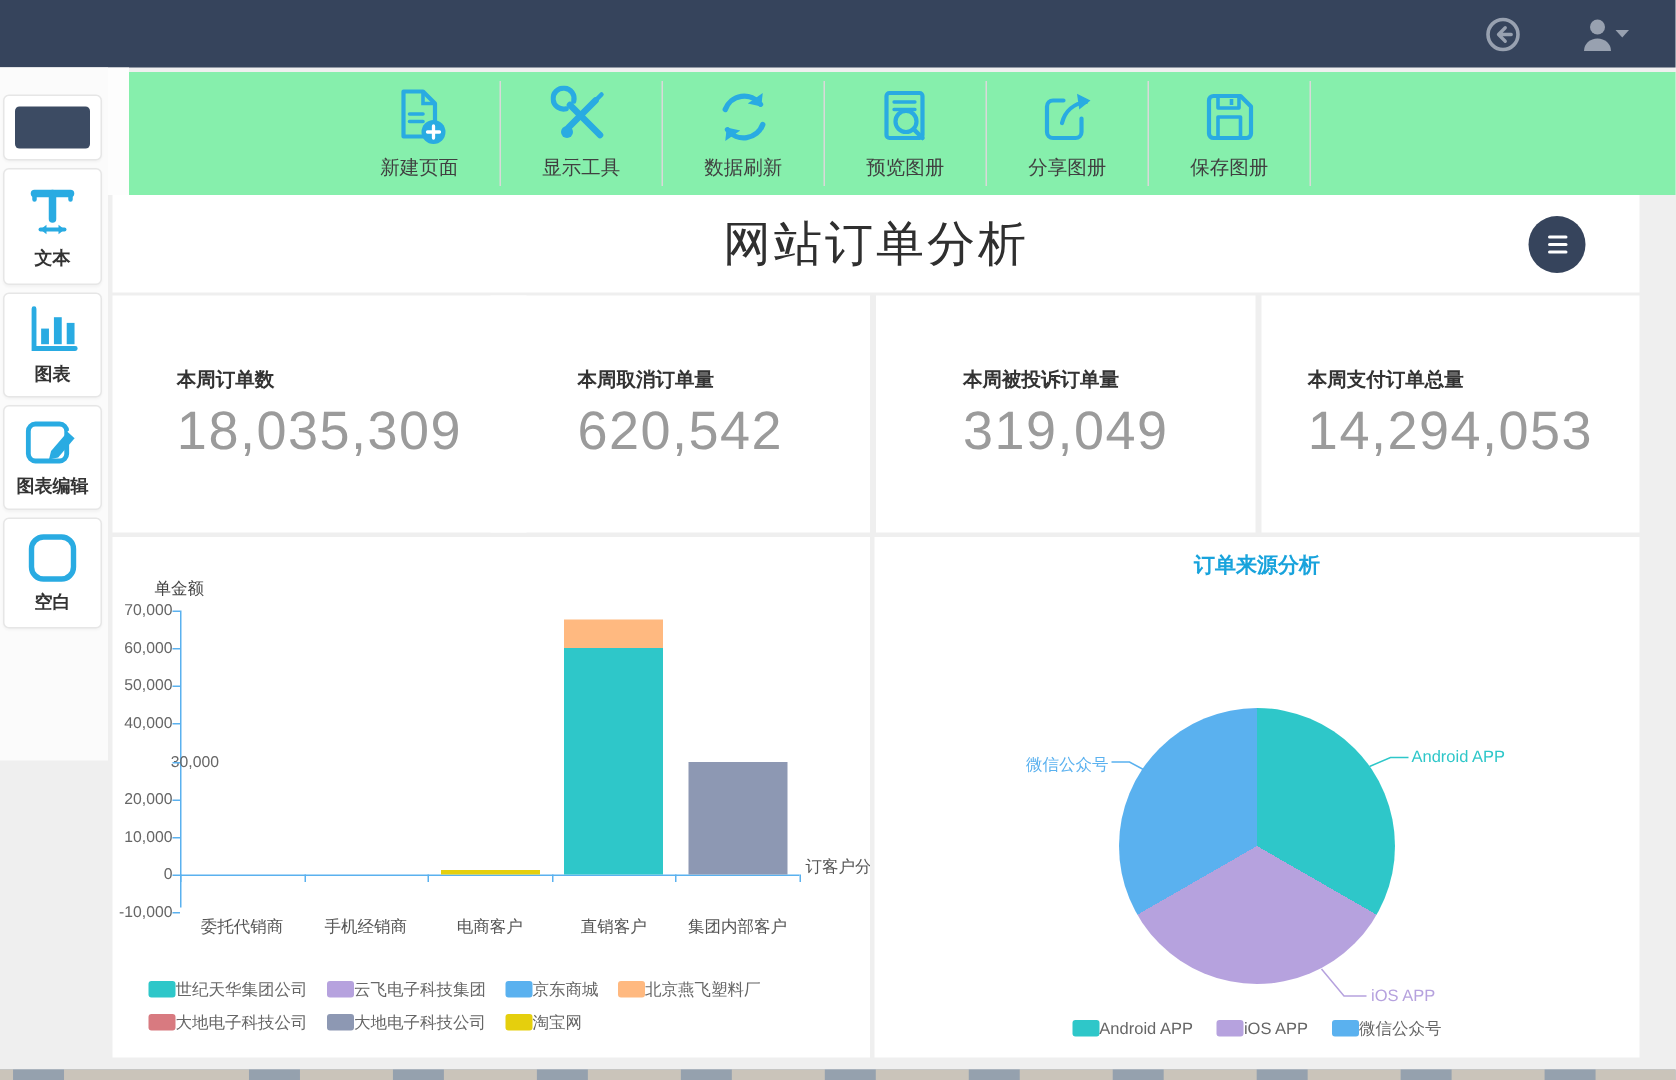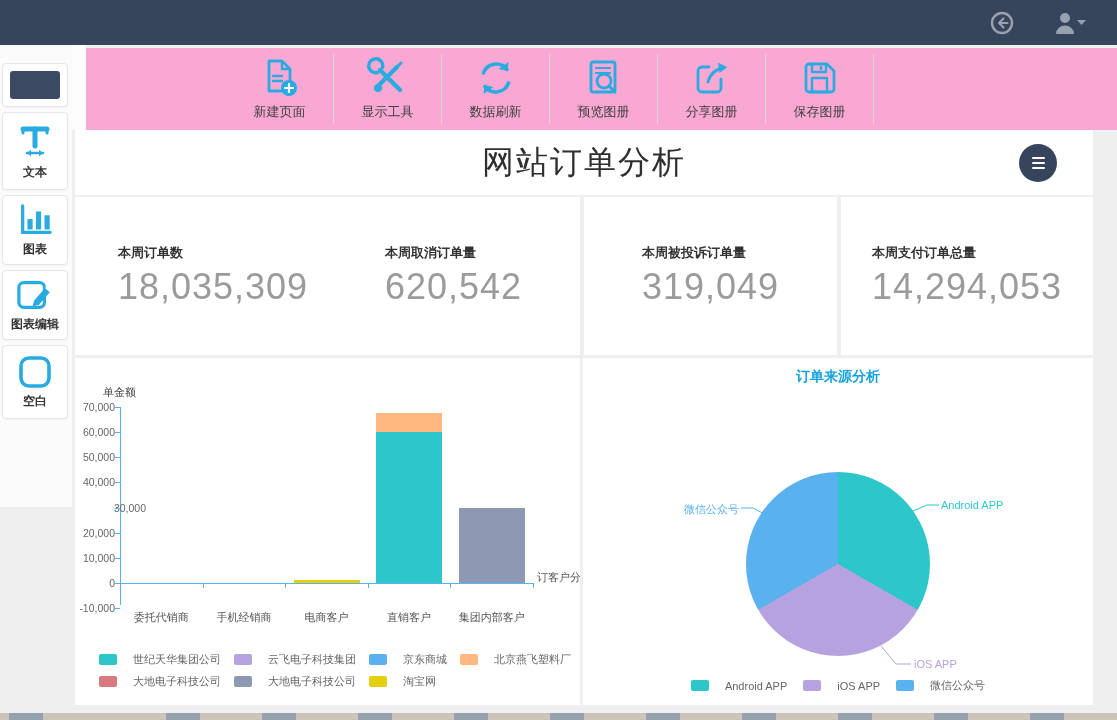--- a/index.html
+++ b/index.html
@@ -13,21 +13,21 @@
 
   
   .sidebar-bg { position:absolute; left:0; top:45px; width:72px; height:462px; background:#fbfbfb; }
   .topleft-white { position:absolute; left:0; top:45px; width:86px; height:85px; background:#fdfdfd; }
   .sidebar { position:absolute; left:2px; top:63px; width:66px;font-weight:bold; }
   .side-card { background:#fff; border:1px solid #e6e6e6; border-radius:4px; margin-bottom:5px; display:flex; flex-direction:column; align-items:center; justify-content:center; padding:7px 2px; box-shadow:0 1px 2px rgba(0,0,0,.04); cursor:pointer; }
   .side-card .lbl { font-size:12px; color:#333; margin-top:3px; white-space:nowrap; }
   .page-block { width:50px; height:32px; background:#3c4b63; border-radius:3px; }
 
   
-  .toolbar { position:absolute; left:86px; top:48px; width:1031px; height:82px; background:#f9a8d4; display:flex; align-items:center; padding-left:140px; }
+  .toolbar { position:absolute; left:86px; top:48px; width:1031px; height:82px; background:#86efac; display:flex; align-items:center; padding-left:140px; }
   .tool-item { width:108px; height:70px; display:flex; flex-direction:column; align-items:center; justify-content:center; border-right:1px solid #d9d9d9; cursor:pointer; }
   .tool-item .lbl { font-size:13px; color:#404040; margin-top:4px; white-space:nowrap; }
 
   
   .panel { position:absolute; background:#fff; }
   .title-panel { left:75px; top:130px; width:1018px; height:65px; display:flex; align-items:center; justify-content:center; }
   .page-title { font-size:32px; color:#2f2f2f; letter-spacing:2px; }
   .menu-circle { position:absolute; right:36px; top:14px; width:38px; height:38px; border-radius:50%; background:#36445c; display:flex; flex-direction:column; align-items:center; justify-content:center; gap:3px; cursor:pointer; }
   .menu-circle i { display:block; width:13px; height:2px; background:#fff; border-radius:1px; }
 
@@ -45,21 +45,21 @@
   .ylabel { position:absolute; left:28px; top:27px; font-size:11px; color:#444; }
   .axis { position:absolute; background:#5ab1ef; }
   .ytick-label { position:absolute; font-size:10.5px; color:#666; width:38px; text-align:right; }
   .tickmark { position:absolute; background:#5ab1ef; }
   .xcat { position:absolute; font-size:11px; color:#555; text-align:center; width:82px; }
   .xaxis-name { position:absolute; left:462px; top:212px; font-size:11px; color:#555; white-space:nowrap; }
   .bar-seg { position:absolute; width:66px; }
   .legend { position:absolute; display:flex; flex-wrap:wrap; align-items:center; }
   #bar-legend { left:24px; top:294px; width:472px; column-gap:13px; row-gap:7px; }
   #pie-legend { left:0; top:320px; width:100%; justify-content:center; gap:16px; }
-  .legend-item { display:flex; align-items:center; gap:16px; cursor:pointer; }
+  .legend-item { display:flex; align-items:center; gap:0; cursor:pointer; }
   .legend-swatch { width:18px; height:11px; border-radius:2px; }
   .legend-text { font-size:11px; color:#666; white-space:nowrap; }
 
   
   #pie-circle { position:absolute; left:163px; top:114px; width:184px; height:184px; border-radius:50%; }
   .pie-label { position:absolute; font-size:11px; white-space:nowrap; }
   #pie-lines { position:absolute; left:0; top:0; pointer-events:none; }
 
   
   .bottom-strip { position:absolute; left:0; top:713px; width:1117px; height:7px; background:#95a1ae; background-image:repeating-linear-gradient(90deg,#cac4ba 0 62px,#95a1ae 62px 96px); background-position:104px 0; }

